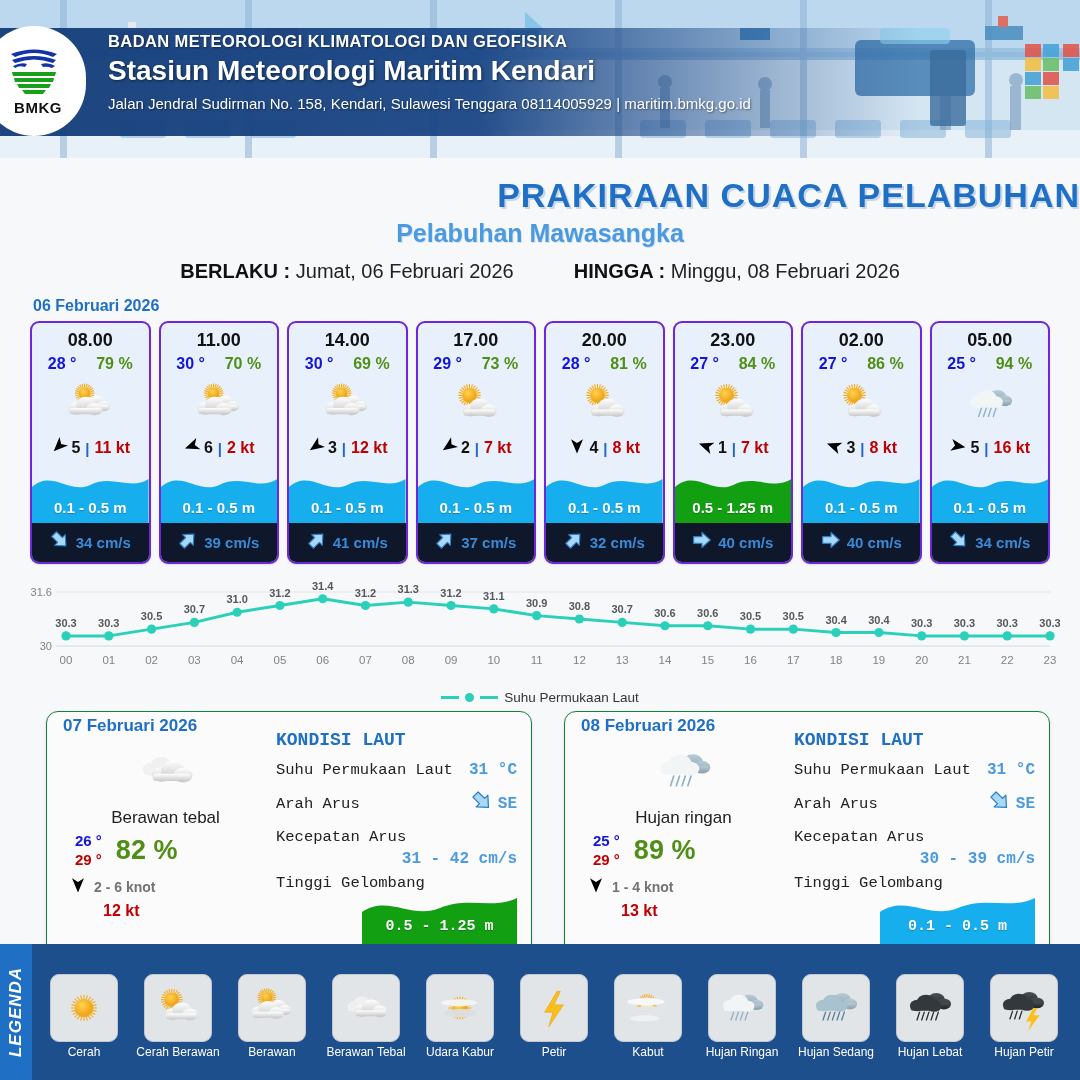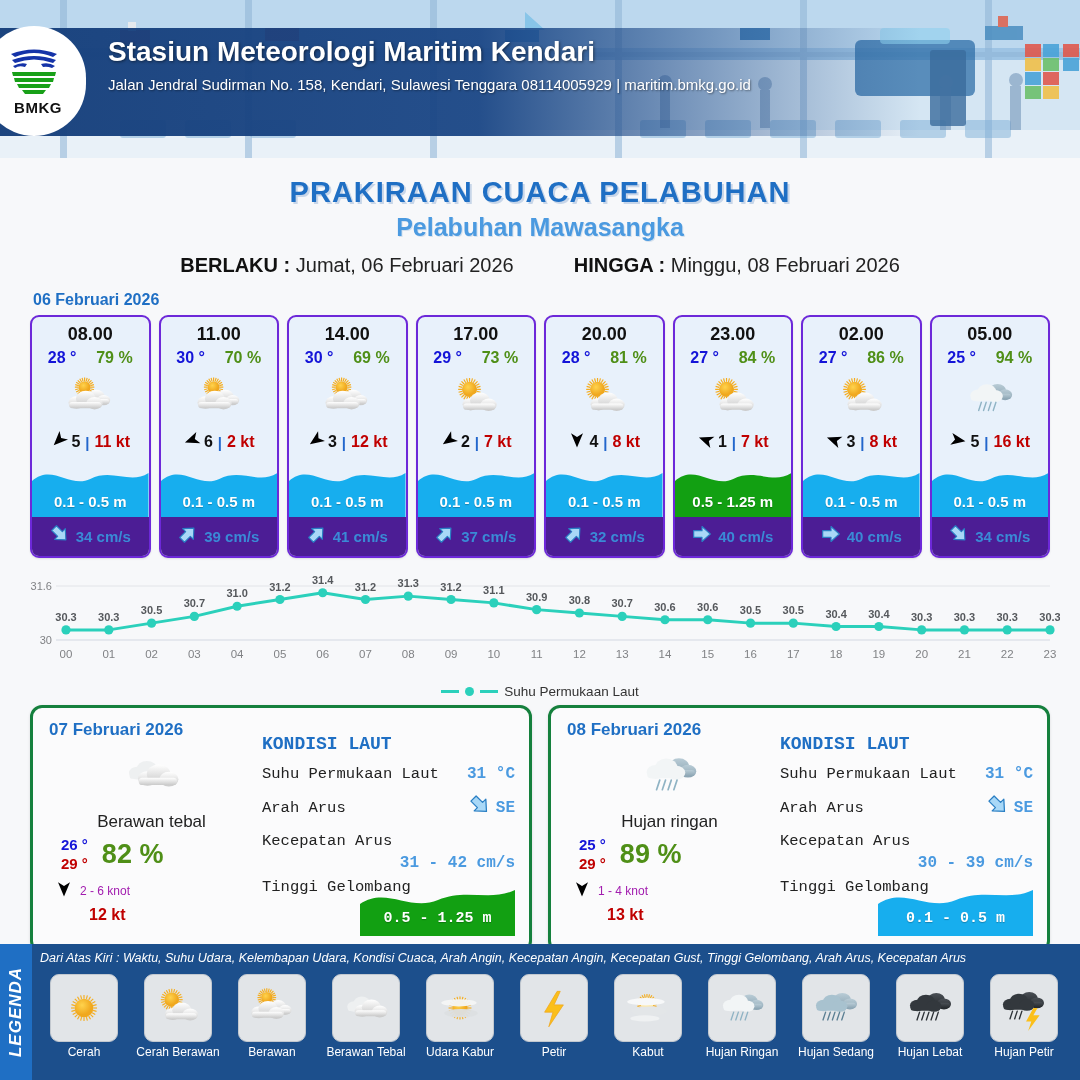--- a/index.html
+++ b/index.html
@@ -43,22 +43,22 @@
     font-size: 28px; font-weight: bold; color:#fff; margin-top: 4px;
     text-shadow: 1px 1px 3px rgba(0,0,0,.5);
   }
   .hdr-l3 {
     font-size: 15px; color:#fff; margin-top: 8px;
     text-shadow: 1px 1px 2px rgba(0,0,0,.45);
   }
 
   
   .title-main {
-    text-align:center; margin-top: 18px;
-    font-size: 29px; font-weight: bold; color:#1f6fc4;
+    text-align:right; margin-top: 18px;
+    font-size: 34px; font-weight: bold; color:#1f6fc4;
     letter-spacing: 1px;
     text-shadow: 2px 2px 0 rgba(180,200,225,.7);
   }
   .title-sub {
     text-align:center; margin-top: 4px;
     font-size: 25px; font-weight: bold; color:#4b9ae0;
     text-shadow: 1px 1px 0 rgba(190,210,230,.6);
   }
   .valid-row {
     display:flex; justify-content:center; gap: 60px;
@@ -90,51 +90,52 @@
   .c-wdir { font-size:16px; font-weight:bold; color:#111; }
   .c-sep  { color:#2266cc; font-weight:bold; font-size:15px; margin:0 2px; }
   .c-gust { font-size:16px; font-weight:bold; color:#c00000; }
   .wave-wrap { position:relative; height: 58px; }
   .wave-wrap svg { display:block; width:100%; height:58px; }
   .wave-text {
     position:absolute; left:0; right:0; bottom:7px; text-align:center;
     font-size:15px; font-weight:bold; color:#fff;
     text-shadow: 0 1px 1px rgba(0,0,0,.25);
   }
-  .c-cur { display:flex; align-items:center; justify-content:center; gap:6px; padding:7px 0 8px; background:#4c1d95; }
+  .c-cur { display:flex; align-items:center; justify-content:center; gap:6px; padding:7px 0 8px; background:#0f172a; }
   .c-curtxt { font-size:15px; font-weight:bold; color:#3a8ad6; }
 
   
   .chart-box { margin: 14px 20px 0 20px; height: 110px; position:relative; }
   .chart-legend {
     display:flex; justify-content:center; align-items:center; gap:6px;
     margin-top: 2px; font-size: 13.5px; color:#333;
   }
   .legend-dot { width:9px; height:9px; border-radius:50%; background:#2bd0bb; }
   .legend-line { width:18px; height:2.5px; background:#2bd0bb; }
 
   
   .days { display:flex; gap: 16px; padding: 6px 30px 0; }
   .day {
-    flex:1; background:#fbfbfc; border:3px solid #15803d; border-radius:12px;
+    flex:1; background:#fbfbfc; border:1px solid #15803d; border-radius:12px;
     box-shadow: 0 1px 3px rgba(0,0,0,.12);
-    padding: 12px 14px 12px 16px; position:relative; height: 248px;
+    padding: 4px 14px 12px 16px; position:relative; height: 248px;
     display:flex;
+    margin-left:16px;
   }
   .day-left { width: 205px; position:relative; }
   .day-date { font-size:17px; font-weight:bold; color:#1f6fc4; }
   .day-icon { height:66px; display:flex; align-items:center; justify-content:center; margin-top:2px; }
   .day-cond { text-align:center; font-size:17px; color:#222; margin-top:4px; }
   .day-temps { display:flex; align-items:center; gap:14px; margin-top:4px; padding-left:12px; }
   .t-col { display:flex; flex-direction:column; }
   .t-min { font-size:15px; font-weight:bold; color:#1414d8; }
   .t-max { font-size:15px; font-weight:bold; color:#c00000; margin-top:2px; }
   .d-hum { font-size:27px; font-weight:bold; color:#4f8f17; }
   .day-wind { display:flex; align-items:center; gap:7px; margin-top:8px; padding-left:6px; }
-  .dw-txt { font-size:12px; font-weight:normal; color:#a21caf; }
+  .dw-txt { font-size:14px; font-weight:bold; color:#737373; }
   .day-gust { font-size:16px; font-weight:bold; color:#c00000; margin-top:4px; padding-left:40px; }
 
   .day-right { flex:1; position:relative; padding-left: 8px; font-family: Liberation Mono, monospace; }
   .kl-title { font-size:18px; font-weight:bold; color:#1f6fc4; margin-top:14px; }
   .kl-row { display:flex; justify-content:space-between; align-items:center; margin-top:11px; }
   .kl-label { font-size:15.5px; color:#222; }
   .kl-val { font-size:16px; font-weight:bold; color:#4b9ae0; }
   .kl-dirwrap { display:flex; align-items:center; gap:5px; }
   .kl-speed { font-size:16px; font-weight:bold; color:#4b9ae0; text-align:right; margin-top:4px; }
   .day-wave { position:absolute; right:0; bottom:2px; width:155px; height:58px; }
@@ -267,20 +268,21 @@
         <path d="M9 26 H53 L52 30 H10 Z"></path>
         <path d="M11 32 H51 L50 36 H12 Z"></path>
         <path d="M14 38 H48 L46 42 H16 Z"></path>
         <path d="M19 44 H43 L40 48 H22 Z"></path>
       </g>
     </svg>
     <div class="bmkg-text">BMKG</div>
   </div>
 
   <div class="hdr-text">
+    <div class="hdr-l1">BADAN METEOROLOGI KLIMATOLOGI DAN GEOFISIKA</div>
     <div class="hdr-l2">Stasiun Meteorologi Maritim Kendari</div>
     <div class="hdr-l3">Jalan Jendral Sudirman No. 158, Kendari, Sulawesi Tenggara  08114005929 | maritim.bmkg.go.id</div>
   </div>
 </div>
 
 <div class="title-main">PRAKIRAAN CUACA PELABUHAN</div>
 <div class="title-sub">Pelabuhan Mawasangka</div>
 <div class="valid-row">
   <div>
     <b>BERLAKU :</b>
@@ -1198,21 +1200,20 @@
         <div class="wave-text">0.1 - 0.5 m</div>
       </div>
     </div>
     </div>
   </div>
 
 <div class="legenda">
   <div class="leg-side">
     <span>LEGENDA</span>
   </div>
-  <div class="leg-note">Dari Atas Kiri : Waktu, Suhu Udara, Kelembapan Udara, Kondisi Cuaca, Arah Angin, Kecepatan Angin, Kecepatan Gust, Tinggi Gelombang, Arah Arus, Kecepatan Arus</div>
   <div class="leg-items" id="legitems">
       <div class="leg-item">
         <div class="leg-box">
           <svg width="52" height="52" viewBox="0 0 100 100">
             <defs>
     <radialGradient id="sgcerah52" cx="40%" cy="35%">
                 <stop offset="0%" stop-color="#ffd34d"></stop>
                 <stop offset="100%" stop-color="#f0a81e"></stop>
               </radialGradient>
     <linearGradient id="cgcerah52" x1="0" y1="0" x2="0" y2="1">

